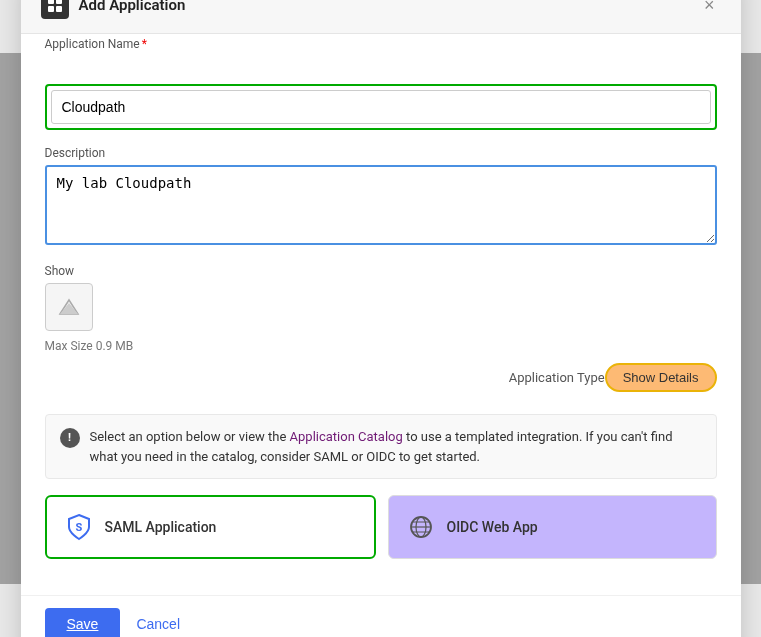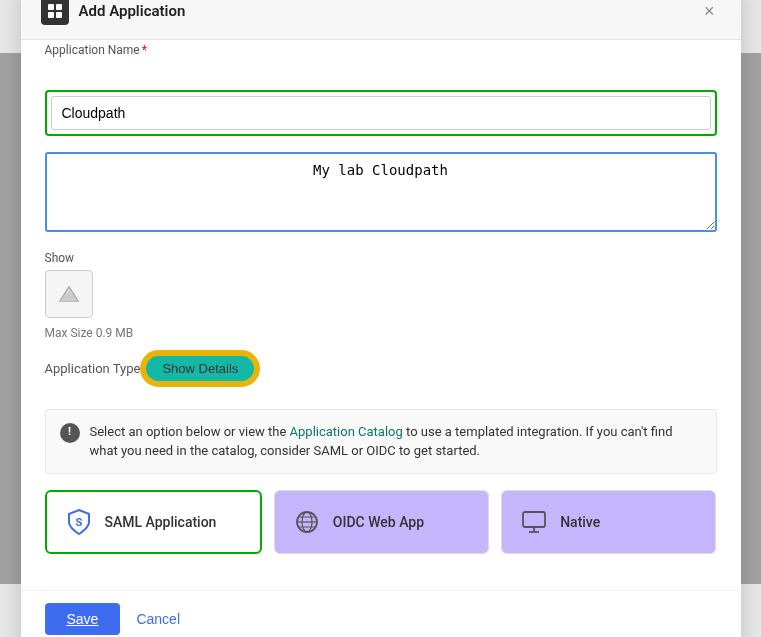--- a/index.html
+++ b/index.html
@@ -96,21 +96,20 @@
     }
     .form-textarea {
       width: 100%;
       border: 2px solid #4a90e2;
       border-radius: 3px;
       padding: 8px 10px;
       font-size: 14px;
       resize: both;
       min-height: 80px;
       outline: none;
-      text-align: center;
     }
     .icon-section {
       margin-bottom: 10px;
     }
     .icon-upload-box {
       width: 48px;
       height: 48px;
       border: 1px solid #ccc;
       border-radius: 4px;
       display: flex;
@@ -121,33 +120,33 @@
       margin-bottom: 6px;
     }
     .icon-upload-box svg { fill: #aaa; }
     .max-size-text {
       font-size: 12px;
       color: #777;
     }
     .app-type-row {
       display: flex;
       align-items: center;
-      justify-content: flex-start;
+      justify-content: flex-end;
       margin-bottom: 22px;
     }
     .app-type-label {
       font-size: 13px;
       color: #555;
     }
     .show-details-btn {
-      border: 6px solid #eab308;
+      border: 2px solid #eab308;
       border-radius: 20px;
       padding: 5px 16px;
       font-size: 13px;
-      background: #14b8a6;
+      background: #fdba74;
       cursor: pointer;
       color: #333;
     }
     .info-box {
       display: flex;
       align-items: flex-start;
       gap: 10px;
       background: #f9f9f9;
       border: 1px solid #e8e8e8;
       border-radius: 4px;
@@ -163,21 +162,21 @@
       background: #555;
       border-radius: 50%;
       display: flex;
       align-items: center;
       justify-content: center;
       flex-shrink: 0;
       margin-top: 1px;
     }
     .info-icon span { color: #fff; font-size: 11px; font-weight: bold; }
     .info-link {
-      color: #0f766e;
+      color: #701a75;
       text-decoration: none;
     }
     .app-type-cards {
       display: flex;
       gap: 12px;
       margin-bottom: 20px;
     }
     .app-type-card {
       flex: 1;
       border: 1px solid #ddd;
@@ -264,20 +263,21 @@
       <div class="form-group">
         <label class="form-label">
           <span>Application Name</span><span class="required">*</span>
         </label>
         <div class="input-highlighted">
           <input type="text" class="form-input" value="Cloudpath" style="">
         </div>
       </div>
 
       <div class="form-group">
+        <label class="form-label">Description</label>
         <textarea class="form-textarea" style="">My lab Cloudpath</textarea>
       </div>
 
       <div class="icon-section">
         <label class="form-label">Show</label>
         <div class="icon-upload-box">
           <svg width="22" height="18" viewBox="0 0 22 18" xmlns="http://www.w3.org/2000/svg">
             <polygon points="2,16 11,2 20,16" stroke="#aaa" stroke-width="1.5" fill="none"></polygon>
             <polygon points="2,16 20,16 11,5" fill="#ccc"></polygon>
           </svg>
@@ -317,30 +317,20 @@
               <circle cx="14" cy="14" r="10" fill="none" stroke="#555" stroke-width="1.8"></circle>
               <ellipse cx="14" cy="14" rx="5" ry="10" fill="none" stroke="#555" stroke-width="1.2"></ellipse>
               <line x1="4" y1="14" x2="24" y2="14" stroke="#555" stroke-width="1.2"></line>
               <line x1="6" y1="9" x2="22" y2="9" stroke="#555" stroke-width="1"></line>
               <line x1="6" y1="19" x2="22" y2="19" stroke="#555" stroke-width="1"></line>
             </svg>
           </div>
           <span>OIDC Web App</span>
         </div>
 
-        <div class="app-type-card">
-          <div class="card-icon native-icon">
-            <svg width="28" height="28" viewBox="0 0 28 28" xmlns="http://www.w3.org/2000/svg">
-              <rect x="3" y="4" width="22" height="15" rx="2" fill="none" stroke="#555" stroke-width="1.8"></rect>
-              <line x1="14" y1="19" x2="14" y2="24" stroke="#555" stroke-width="1.8"></line>
-              <line x1="9" y1="24" x2="19" y2="24" stroke="#555" stroke-width="1.8"></line>
-            </svg>
-          </div>
-          <span>Native</span>
-        </div>
       </div>
     </div>
 
     <div class="modal-footer">
       <button class="btn-save">Save</button>
       <button class="btn-cancel">Cancel</button>
     </div>
   </div>
 </div>
 

